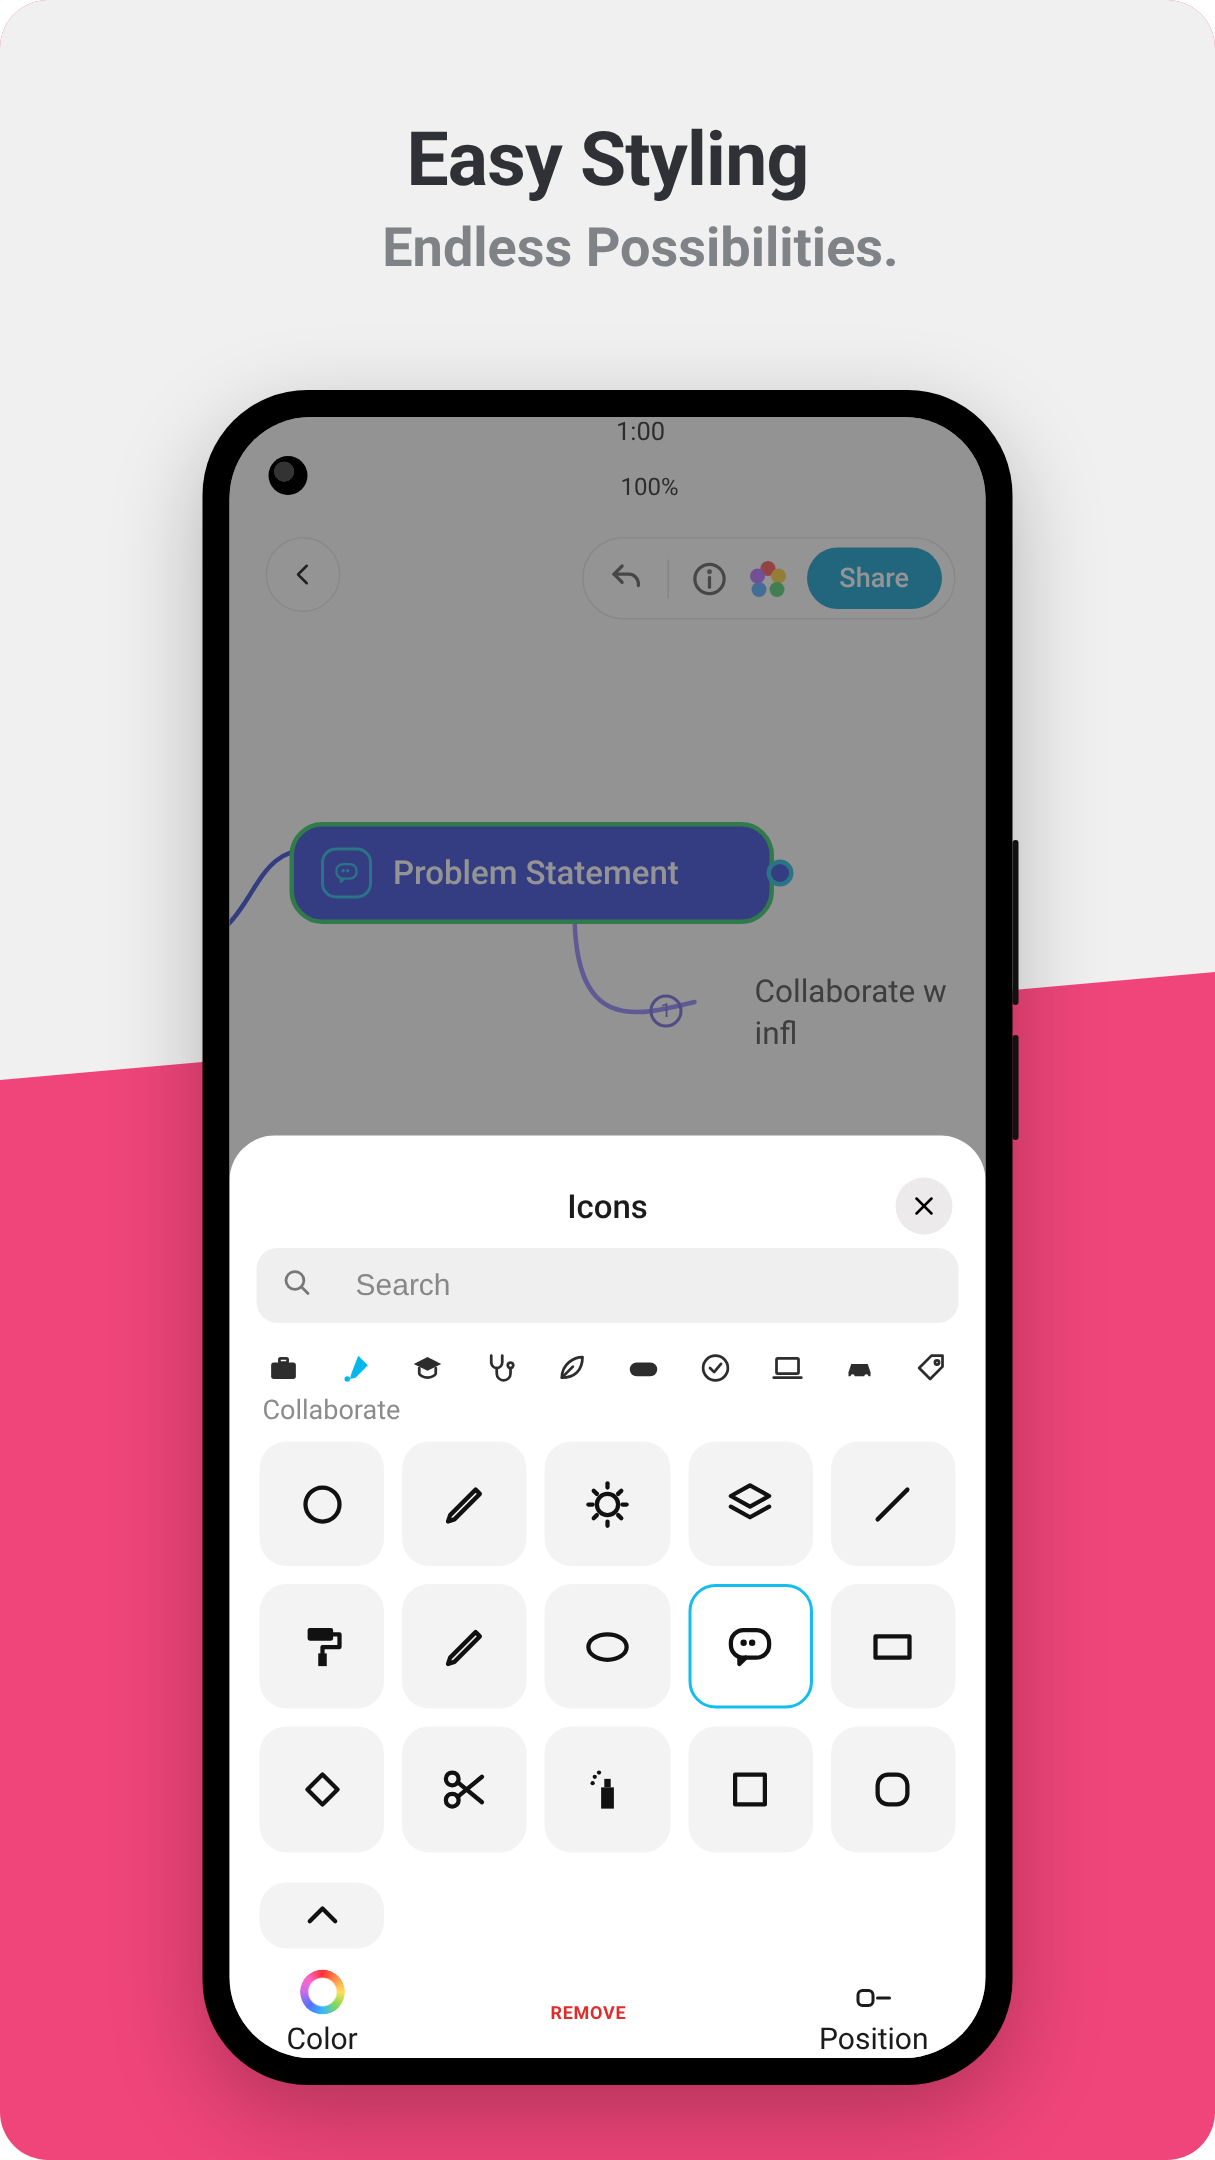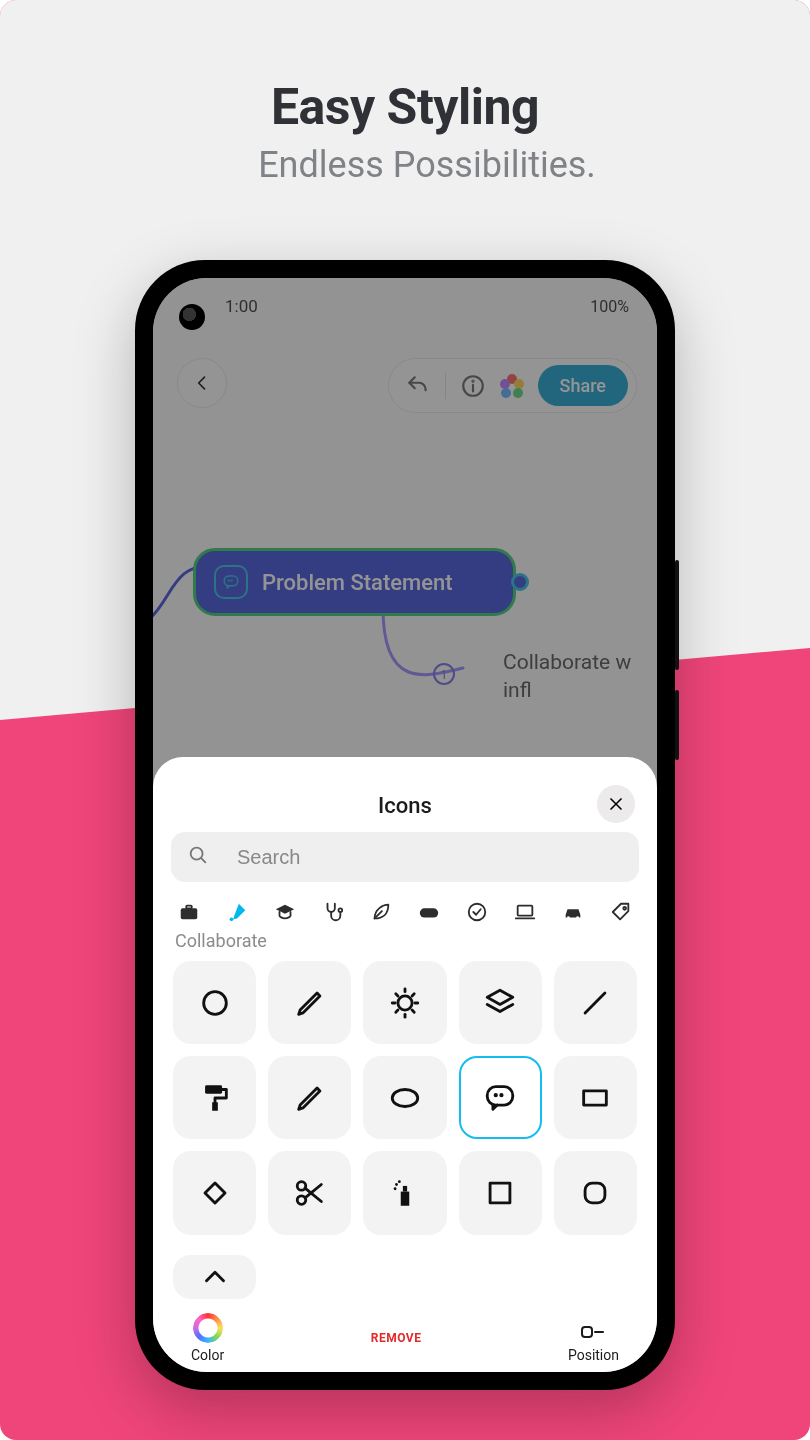--- a/index.html
+++ b/index.html
@@ -1,35 +1,35 @@
 <!DOCTYPE html>
 <html><head>
 <meta charset="utf-8">
 <style>
   * { box-sizing: border-box; margin: 0; padding: 0; }
   html, body { width: 810px; height: 1440px; overflow: hidden; font-family: -apple-system, BlinkMacSystemFont, "Segoe UI", Roboto, Helvetica, Arial, sans-serif; }
   .outer {
     width: 810px; height: 1440px;
     background: #ef457a;
-    border-radius: 16px;
+    border-radius: 32px;
     position: relative;
     overflow: hidden;
   }
   .top-bg {
     position: absolute; inset: 0 0 auto 0;
     height: 720px;
     background: #f0f0f0;
     clip-path: polygon(0 0, 100% 0, 100% 90%, 0 100%);
   }
   .heading {
     position: absolute; top: 78px; left: 0; right: 0;
     text-align: center;
   }
   .heading h1 { font-size: 50px; font-weight: 700; color: #2f3136; letter-spacing: -0.5px; }
-  .heading h2 { font-size: 36px; font-weight: 400; color: #7f8286; margin-top: 8px; padding-left: 44px; }
+  .heading h2 { font-size: 36px; font-weight: 700; color: #7f8286; margin-top: 8px; padding-left: 44px; }
 
   .phone {
     position: absolute;
     left: 50%; transform: translateX(-50%);
     top: 260px;
     width: 540px; height: 1130px;
     background: #000;
     border-radius: 70px;
     padding: 18px;
     box-shadow: 0 20px 60px rgba(0,0,0,.25);
@@ -62,20 +62,21 @@
     position: absolute; bottom: 10px; left: 50%; transform: translateX(-50%);
     width: 150px; height: 5px; background: #fff; border-radius: 3px; z-index: 30;
   }
 
   .status {
     position: absolute; top: 0; left: 0; right: 0; height: 56px;
     display: flex; align-items: center; justify-content: space-between;
     padding: 0 28px 0 72px;
     font-size: 17px; color: #1a1a1a;
     z-index: 3;
+    flex-direction: column;
   }
   .status .right { display:flex; align-items:center; gap:4px; font-size:16px; }
 
   .topbar {
     position: absolute; top: 80px; left: 4px; right: 0;
     display: flex; justify-content: space-between;
     padding: 0 20px;
     z-index: 3;
   }
   .back-btn {
@@ -189,21 +190,21 @@
   }
   .tile.selected { background:#fff; border:2px solid #14bdf0; }
   .tile svg { width:34px; height:34px; }
   .tile.partial { height:44px; aspect-ratio:auto; align-items:flex-start; padding-top:6px; overflow:hidden; }
 
   .bottombar {
     margin-top:auto;
     display:flex; align-items:flex-end; justify-content:space-between;
     padding: 10px 20px 28px 20px;
   }
-  .bb-item { display:flex; flex-direction:column; align-items:center; gap:4px; font-size:14px; color:#1b1b1b; }
+  .bb-item { display:flex; flex-direction:column; align-items:center; gap:4px; font-size:20px; color:#1b1b1b; }
   .color-ring {
     width:30px; height:30px; border-radius:50%;
     background: conic-gradient(#ff3131,#ff914d,#ffde59,#7ed957,#38b6ff,#5271ff,#cb6ce6,#ff66c4,#ff3131);
     -webkit-mask: radial-gradient(circle at center, transparent 0 9px, #000 10px);
             mask: radial-gradient(circle at center, transparent 0 9px, #000 10px);
   }
   .remove-btn { color:#e22c2c; font-weight:700; font-size:12px; letter-spacing:0.5px; align-self:center; }
   .pos-icon { width:26px; height:20px; }
 
   svg { stroke:currentColor; fill:none; stroke-width:2; stroke-linecap:round; stroke-linejoin:round; }

